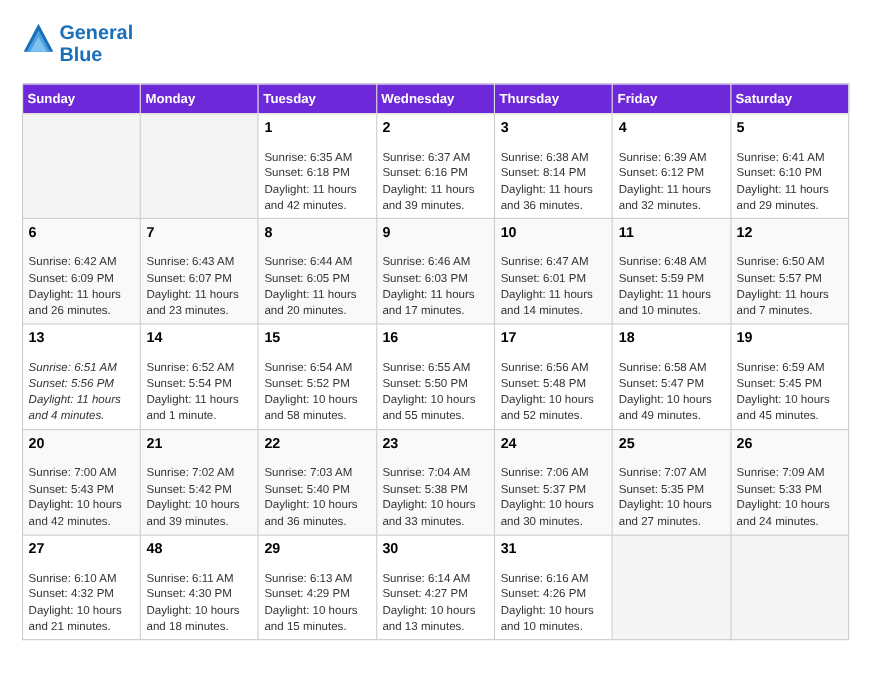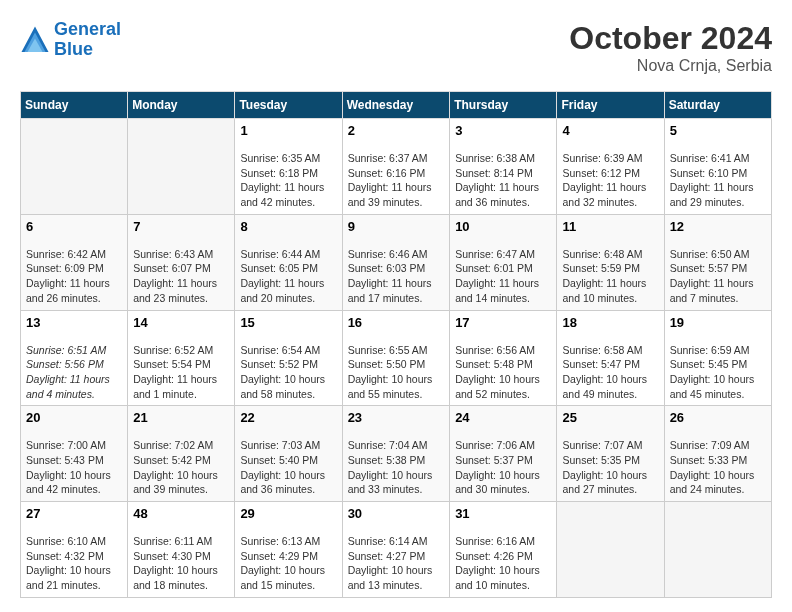--- a/index.html
+++ b/index.html
@@ -11,21 +11,21 @@
       padding: 20px;
     }
     .header {
       display: flex;
       justify-content: space-between;
       align-items: flex-start;
       margin-bottom: 16px;
     }
     .logo {
       display: flex;
-      align-items: center;
+      align-items: flex-start;
       gap: 4px;
     }
     .logo-text {
       font-size: 18px;
       font-weight: bold;
       color: #333;
       line-height: 1.1;
     }
     .logo-text span {
       color: #1a6fba;
@@ -46,21 +46,21 @@
       font-size: 16px;
       color: #555;
       font-weight: normal;
     }
     table {
       width: 100%;
       border-collapse: collapse;
       font-size: 11px;
     }
     thead tr th {
-      background-color: #0c4a6e;
+      background-color: #6d28d9;
       color: #fff;
       padding: 6px 4px;
       text-align: left;
       font-size: 12px;
       font-weight: bold;
       border: 1px solid #ddd;
     }
     tbody tr td {
       border: 1px solid #ccc;
       padding: 4px 5px;
@@ -95,24 +95,20 @@
     <svg class="logo-icon" viewBox="0 0 40 40">
       <polygon points="20,2 38,36 2,36" fill="#1a6fba"></polygon>
       <polygon points="20,10 34,36 6,36" fill="#4fa0e0"></polygon>
       <polygon points="20,18 30,36 10,36" fill="#7fc4f0"></polygon>
     </svg>
     <div class="logo-text">
       <div><span>General</span></div>
       <div style="color:#1a6fba;">Blue</div>
     </div>
   </div>
-  <div class="title-block">
-    <h1>October 2024</h1>
-    <h2>Nova Crnja, Serbia</h2>
-  </div>
 </div>
 
 <table>
   <thead>
     <tr>
     <th>Sunday</th>
         <th>Monday</th>
         <th>Tuesday</th>
         <th>Wednesday</th>
         <th>Thursday</th>

